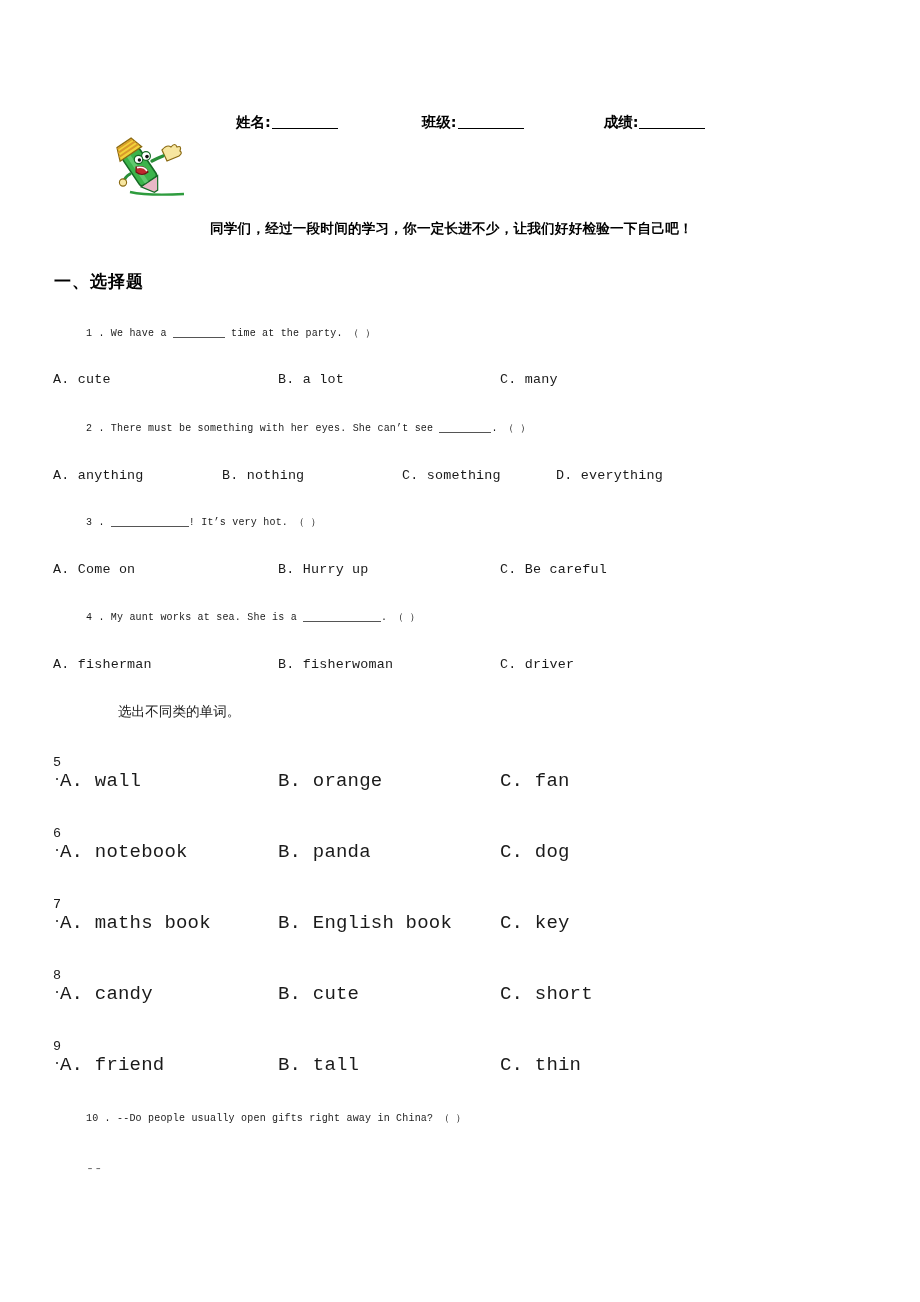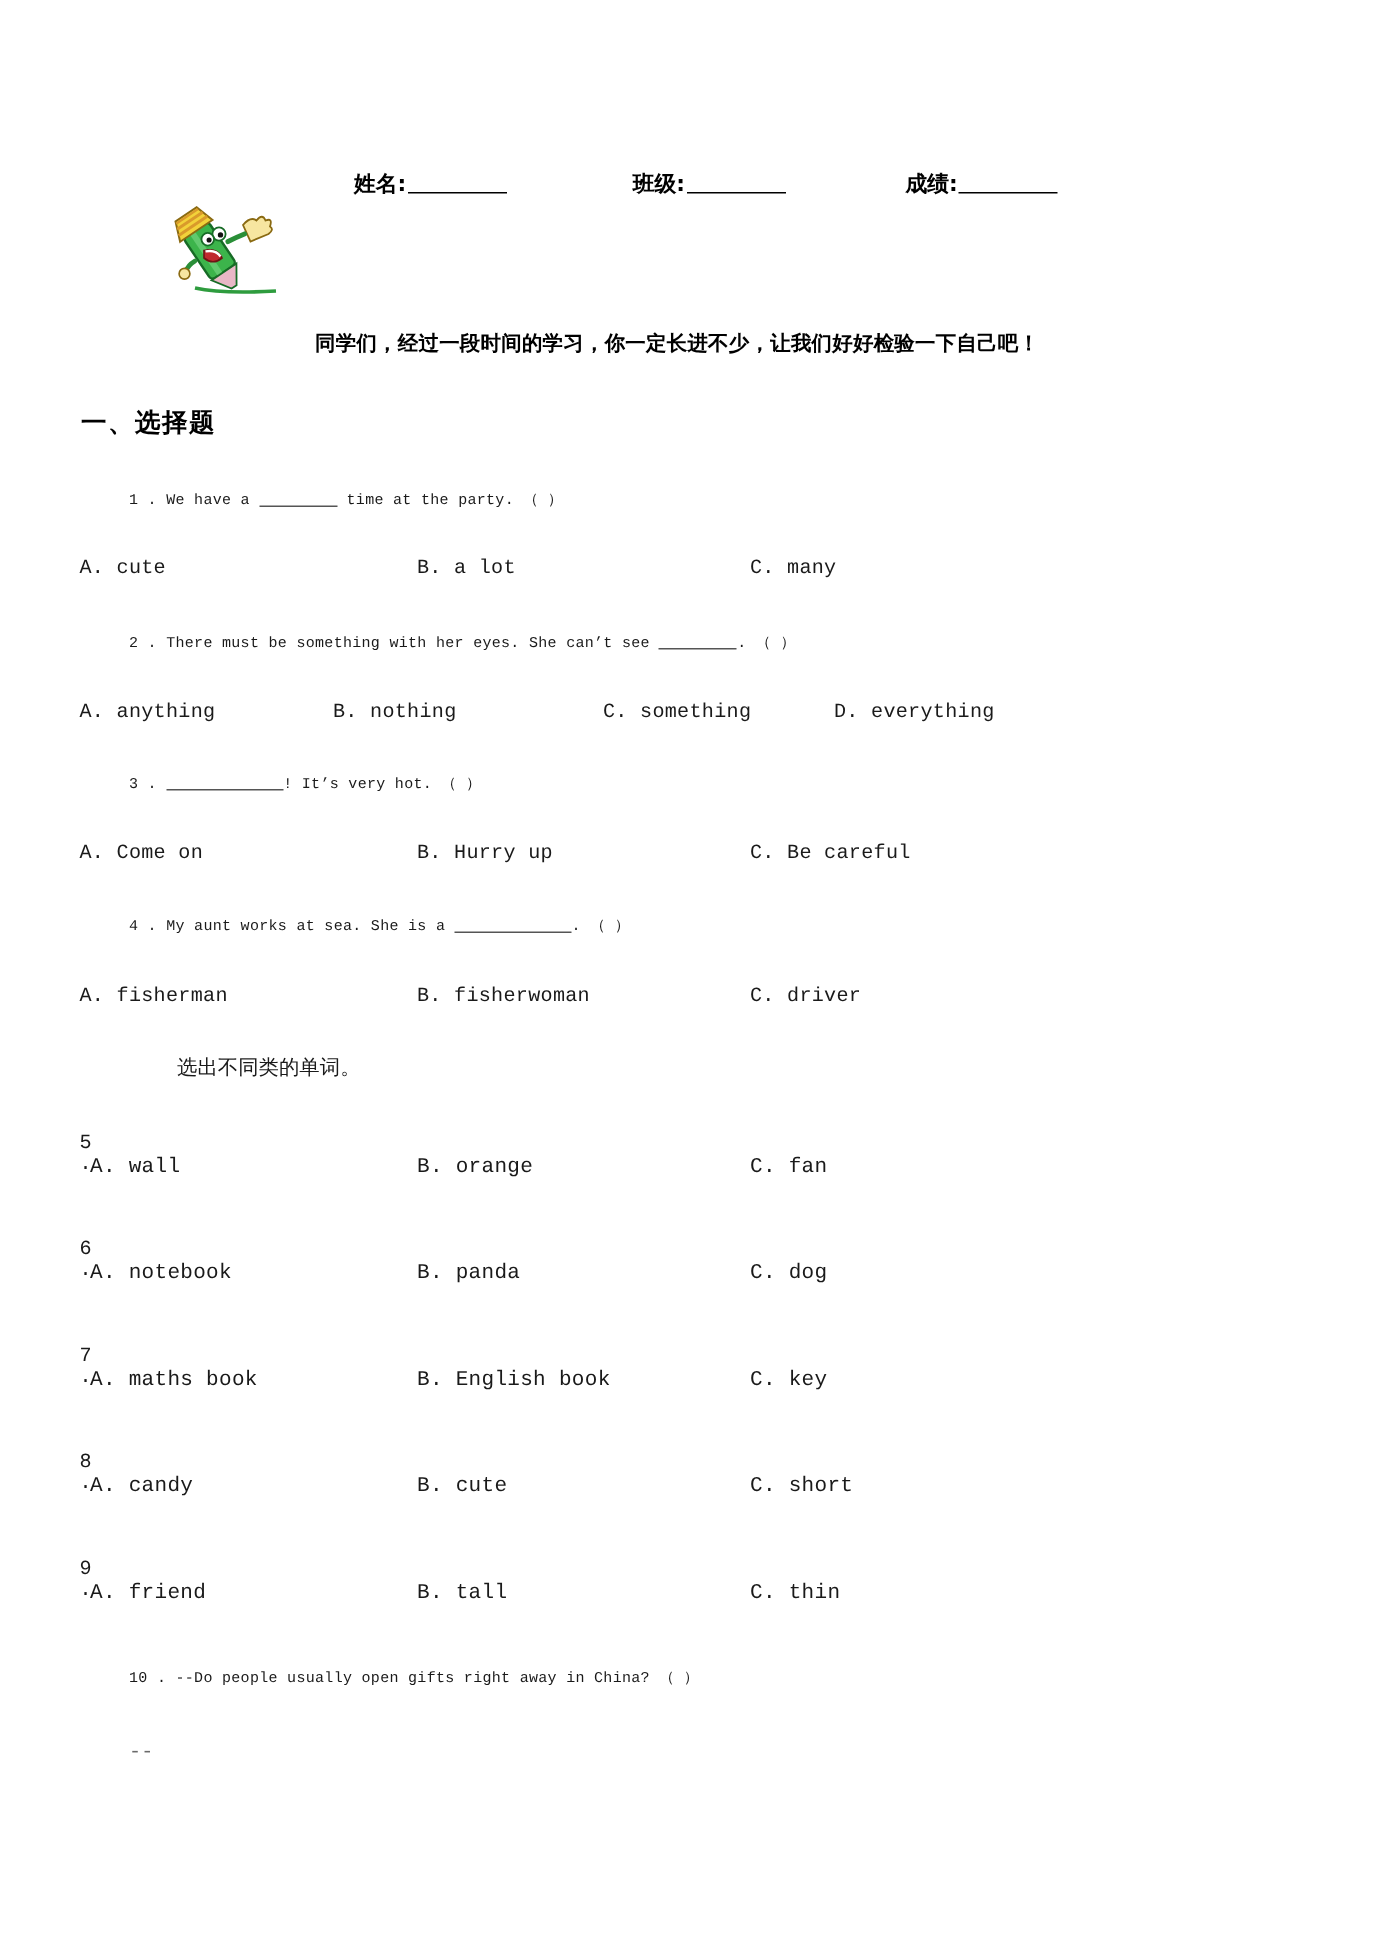--- a/index.html
+++ b/index.html
@@ -169,21 +169,21 @@
   }
   .wc-num .n { display: block; }
   .wc-num .d { display: block; }
   .wc-opts {
     position: absolute;
     left: 0;
     top: 14px;
     width: 752px;
     height: 20px;
     font-family: "Liberation Mono", "DejaVu Sans Mono", monospace;
-    font-size: 14px;
+    font-size: 19px;
     color: #1a1a1a;
     letter-spacing: 0.2px;
   }
   .wc-opts .opt.c3-a { left: 60px; }
 
   
   .trailing-dash {
     position: absolute;
     left: 86px;
     font-family: "Liberation Mono", "DejaVu Sans Mono", monospace;

